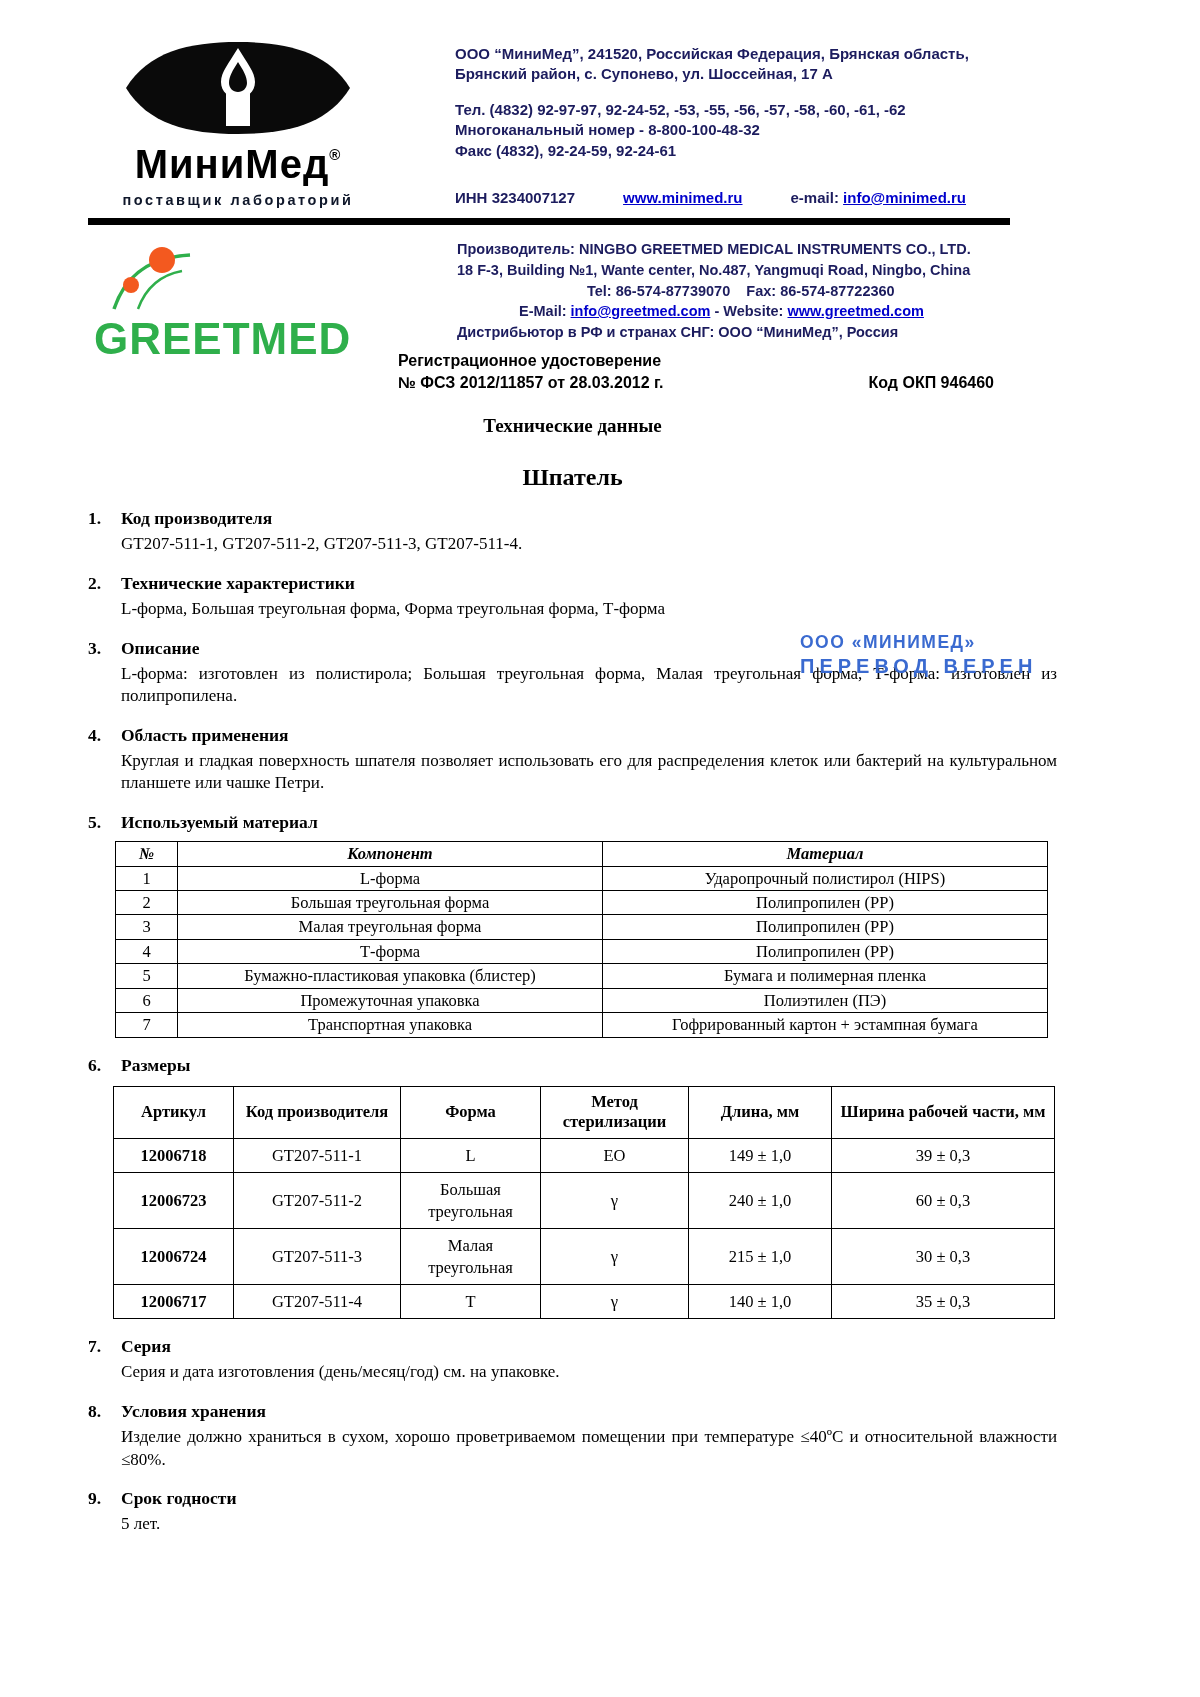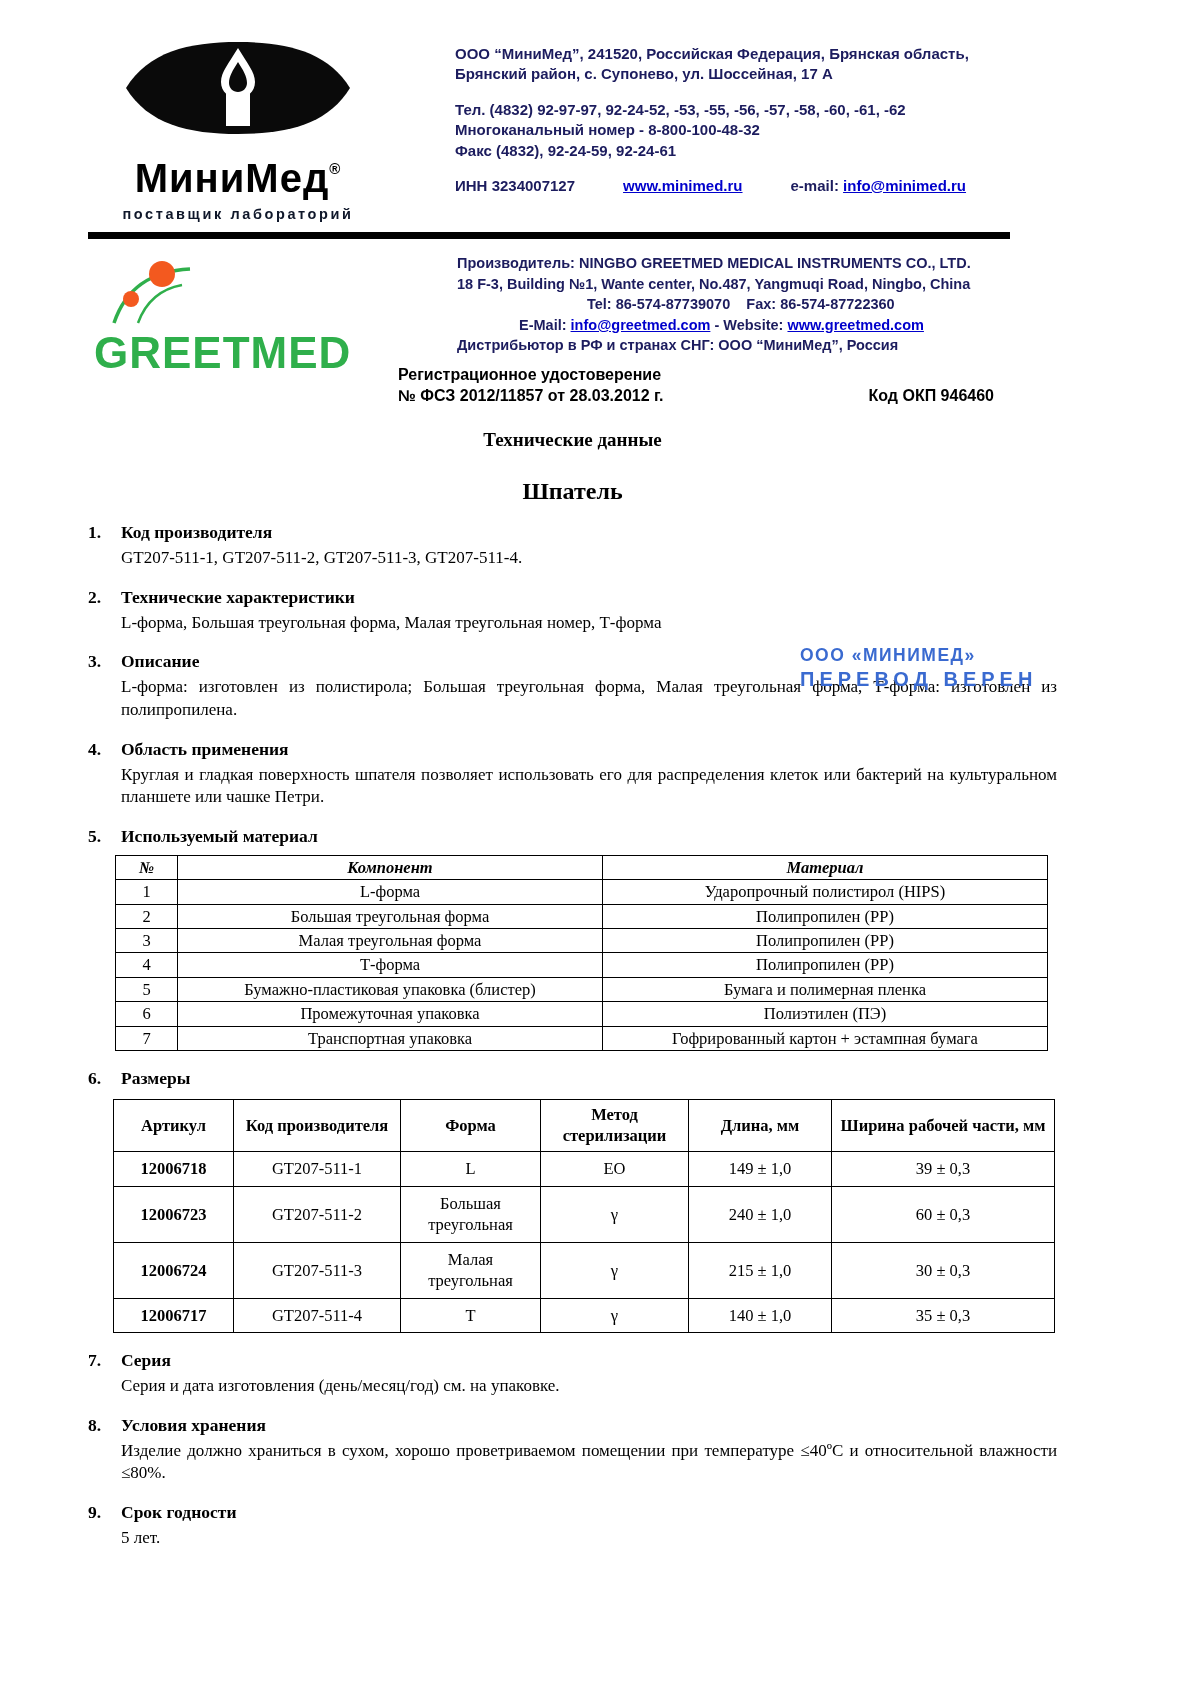--- a/index.html
+++ b/index.html
@@ -8,26 +8,26 @@
     width:1200px; height:1697px; background:#fff; margin:0 auto;
     position:relative; overflow:hidden;
     font-family:"Liberation Serif", serif; color:#000;
   }
   .inner { padding:36px 143px 0 88px; }
 
   
   .hdr { font-family:"Liberation Sans", sans-serif; color:#1c1c5e; width:922px; }
   .hdr-row1 { display:flex; }
   .mm-logo-block { flex:0 0 300px; width:300px; text-align:center; padding-top:2px; }
-  .mm-name { font-size:40px; font-weight:bold; color:#000; line-height:1; margin-top:16px; letter-spacing:1px;text-align:center; }
+  .mm-name { font-size:40px; font-weight:bold; color:#000; line-height:1; margin-top:2px; letter-spacing:1px;text-align:center; }
   .mm-reg { font-size:15px; vertical-align:18px; font-weight:bold; }
   .mm-tagline { font-size:14.5px; font-weight:bold; color:#0f172a; letter-spacing:2.6px; margin-top:8px; white-space:nowrap; }
   .mm-info { flex:1; padding:8px 0 0 67px; font-weight:bold; font-size:15px; line-height:1.36; }
   .mm-phones { margin-top:15px; }
-  .mm-inn-row { margin-top:15px; display:flex; gap:48px; align-items:flex-start; }
+  .mm-inn-row { margin-top:27px; display:flex; gap:48px; align-items:flex-start; }
   .link { color:#0000cc; text-decoration:underline; font-weight:bold; cursor:pointer; }
   .thick-rule { height:7px; background:#000; margin-top:10px; }
 
   .hdr-row2 { display:flex; margin-top:10px; }
   .gm-logo-block { flex:0 0 300px; width:300px; padding:10px 0 0 6px; }
   .gm-text { font-size:44px; font-weight:bold; color:#2faf4b; letter-spacing:1px; line-height:1; margin-top:2px; }
   .gm-info { flex:1; padding:4px 0 0 69px; font-size:14.5px; font-weight:bold; line-height:1.42; }
   .gm-telfax { padding-left:130px; white-space:pre-wrap; }
   .gm-email { padding-left:62px; }
   .gm-reg { margin:8px 16px 0 -59px; color:#000; font-size:16px; line-height:1.35; }
@@ -147,21 +147,21 @@
             <span>Код производителя</span>
           </div>
         <p class="sec-body">GT207-511-1, GT207-511-2, GT207-511-3, GT207-511-4.</p>
       </div>
 
       <div class="section">
         <div class="sec-head">
             <span class="sec-num">2.</span>
             <span>Технические характеристики</span>
           </div>
-        <p class="sec-body">L-форма, Большая треугольная форма, Малая треугольная номер, Т-форма</p>
+        <p class="sec-body">L-форма, Большая треугольная форма, Форма треугольная форма, Т-форма</p>
       </div>
 
       <div class="section">
         <div class="sec-head">
             <span class="sec-num">3.</span>
             <span>Описание</span>
           </div>
         <p class="sec-body">L-форма: изготовлен из полистирола; Большая треугольная форма, Малая треугольная форма, Т-форма: изготовлен из полипропилена.</p>
         <div class="stamp">
           <div class="stamp-l1">ООО «МИНИМЕД»</div>

